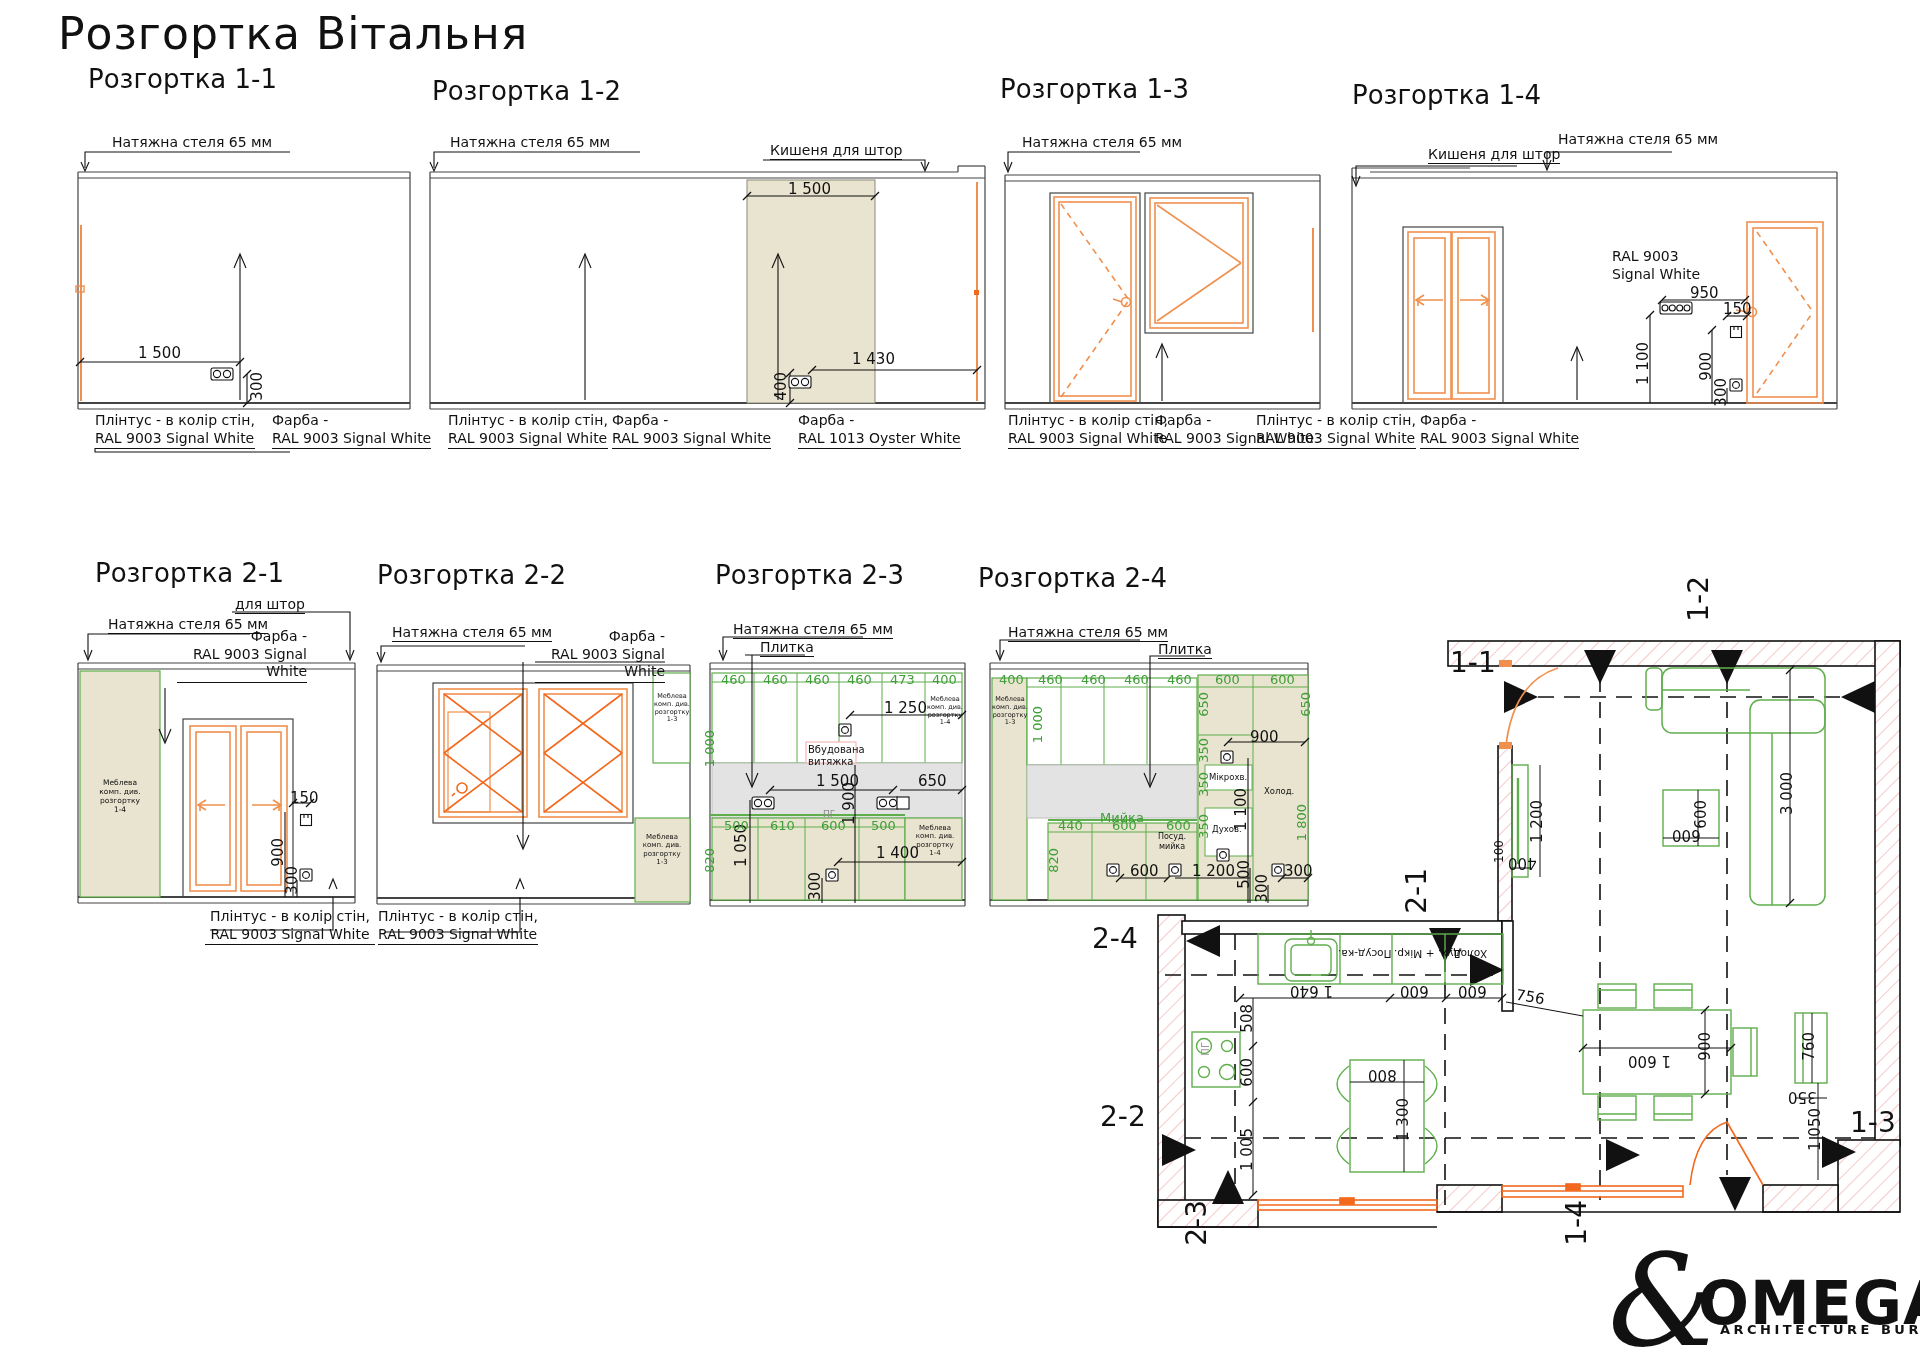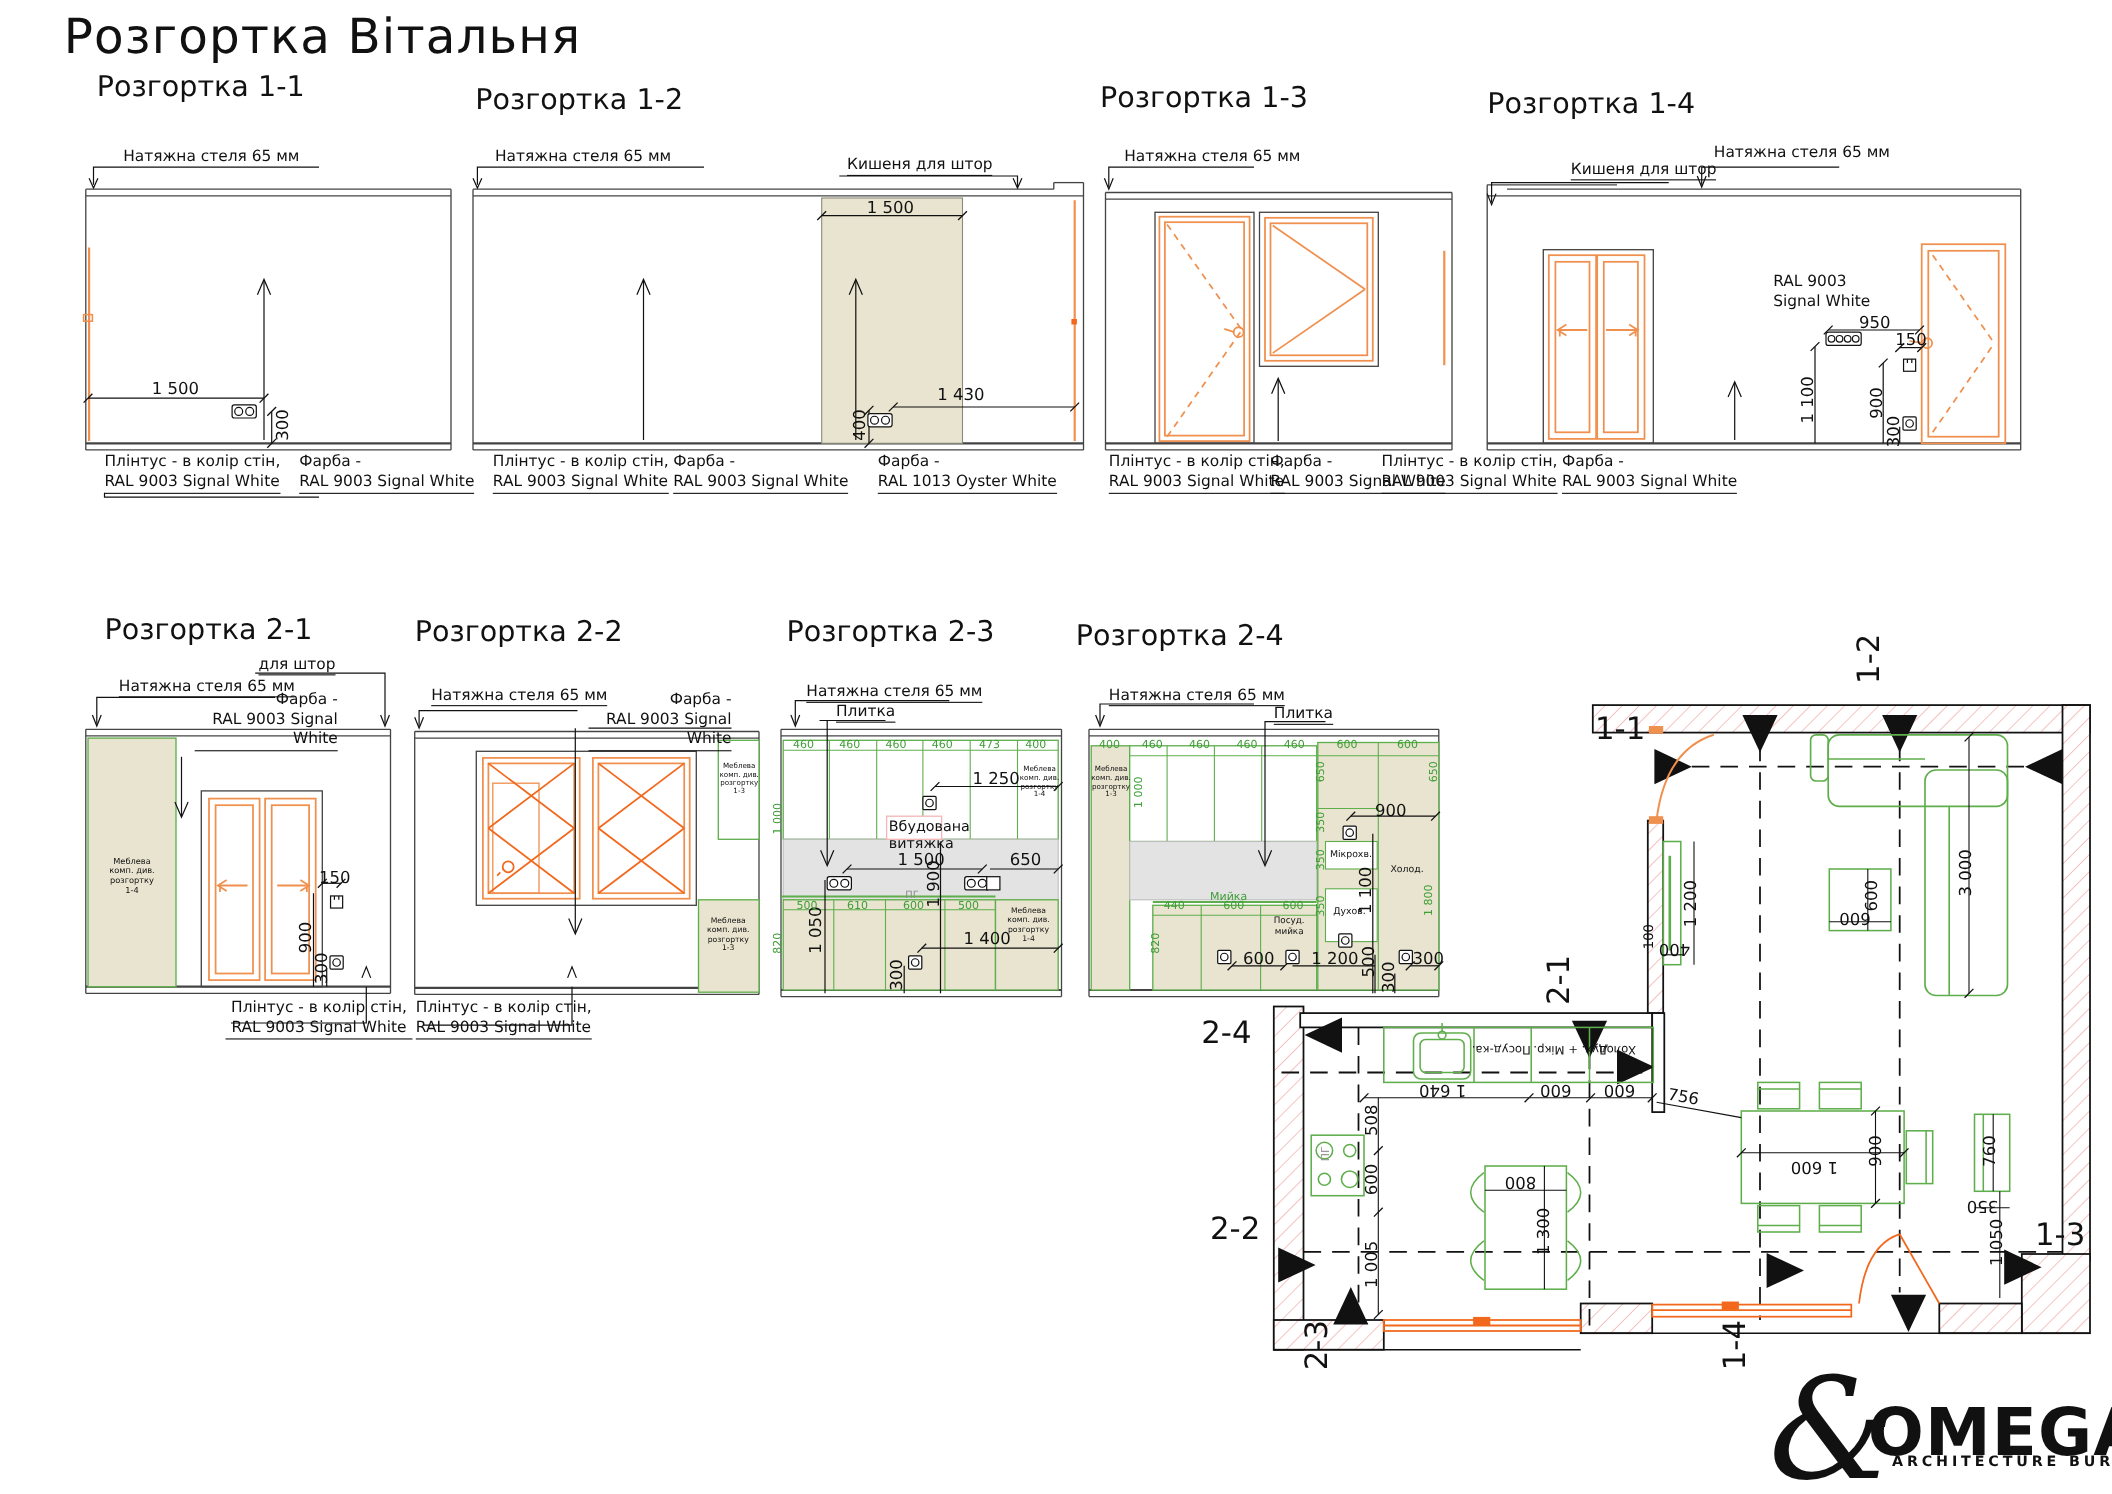--- a/index.html
+++ b/index.html
@@ -10,21 +10,21 @@
   .h1{font-size:44px;letter-spacing:1px;white-space:nowrap}
   .h2{font-size:26px;white-space:nowrap}
   .lbl{font-size:14px;white-space:nowrap}
   .lbl2{font-size:14px;white-space:pre-line;line-height:1.25}
   .u{border-bottom:1.4px solid #111;padding-bottom:1px;display:inline-block}
   .ub{border-bottom:1.4px solid #111;padding-bottom:1px;display:inline-block}
   .dim{font-size:15px;white-space:nowrap}
   .vtxt{position:absolute;writing-mode:vertical-rl;transform:rotate(180deg);white-space:nowrap}
   .r180{transform:rotate(180deg);display:inline-block;white-space:nowrap}
   .tiny{font-size:7.5px;line-height:1.2;text-align:center;white-space:pre-line}
-  .gdim{font-size:10px;color:#3F9E37;text-align:left;white-space:nowrap}
+  .gdim{font-size:13px;color:#3F9E37;text-align:right;white-space:nowrap}
   .app{font-size:8.5px;white-space:nowrap}
   .mark{font-size:28px;white-space:nowrap}
   .planlbl{font-size:10.5px;white-space:nowrap}
   .logoword{font-size:60px;font-weight:700;letter-spacing:1px;white-space:nowrap}
   .amp{font-family:"DejaVu Serif","Liberation Serif",serif;font-style:italic;font-size:128px;font-weight:400}
   .tag{font-size:13px;font-weight:700;letter-spacing:3.5px;white-space:nowrap}
   .ral2{font-size:14px;line-height:1.25;white-space:pre-line}
 </style>
 </head>
 <body>
@@ -625,21 +625,21 @@
 <div class="abs lbl2 ub" style="left:378px;top:908px">Плінтус - в колір стін,
 RAL 9003 Signal White</div>
 
 <div class="abs lbl u" style="left:733px;top:621px">Натяжна стеля 65 мм</div>
 <div class="abs lbl u" style="left:760px;top:639px">Плитка</div>
 <div class="abs tiny" style="left:926px;top:696px;width:38px;font-size:6.5px">Меблева
 комп. див.
 розгортку
 1-4</div>
 <div class="abs dim" style="left:884px;top:699px">1 250</div>
-<div class="abs tiny" style="left:808px;top:744px;width:23px;font-size:13px">Вбудована
+<div class="abs tiny" style="left:808px;top:744px;width:23px;font-size:10px">Вбудована
 витяжка</div>
 <div class="abs dim" style="left:816px;top:772px">1 500</div>
 <div class="abs dim" style="left:918px;top:772px">650</div>
 <div class="vtxt dim" style="left:840px;top:782px">1 900</div>
 <div class="vtxt dim" style="left:732px;top:824px">1 050</div>
 <div class="abs" style="left:823px;top:809px;font-size:9px;color:#8a8a8a">ПГ</div>
 <div class="abs dim" style="left:876px;top:844px">1 400</div>
 <div class="vtxt dim" style="left:806px;top:872px">300</div>
 <div class="abs tiny" style="left:912px;top:824px;width:46px;font-size:7px">Меблева
 комп. див.

